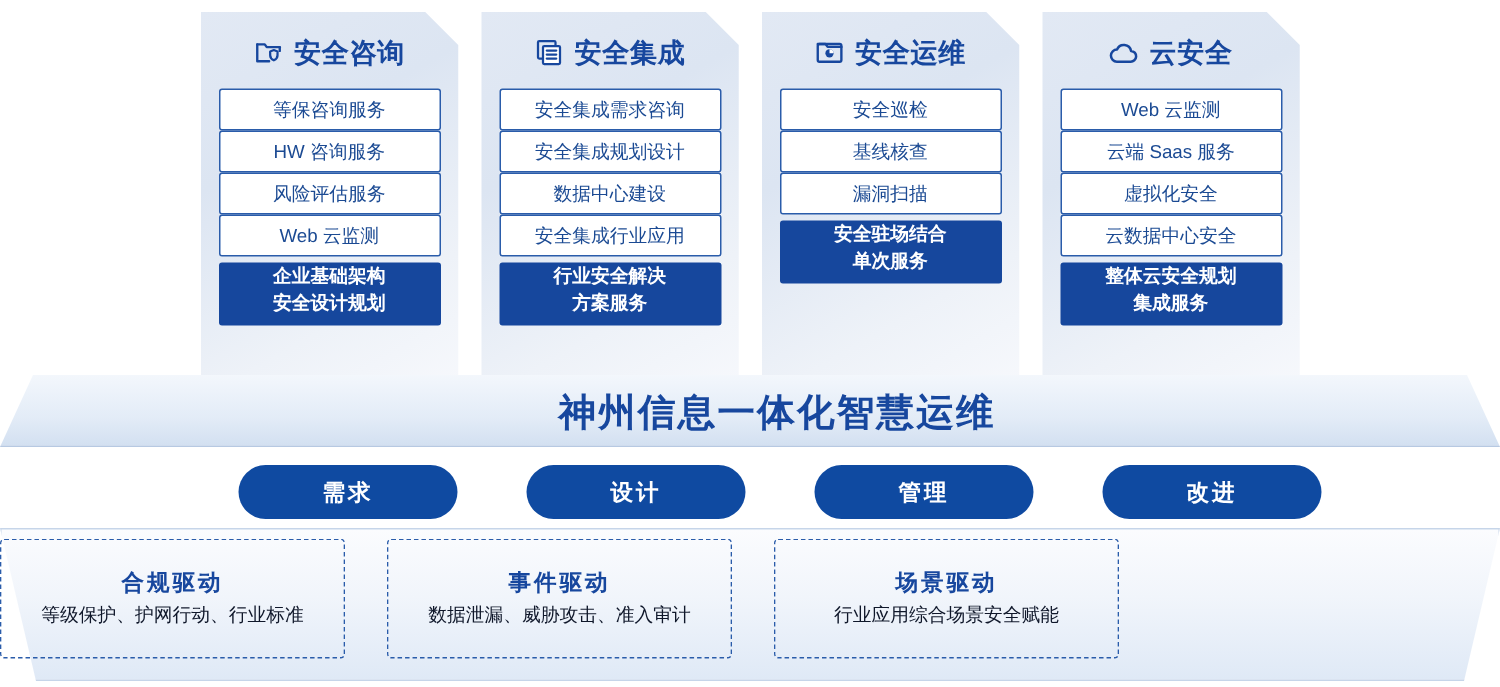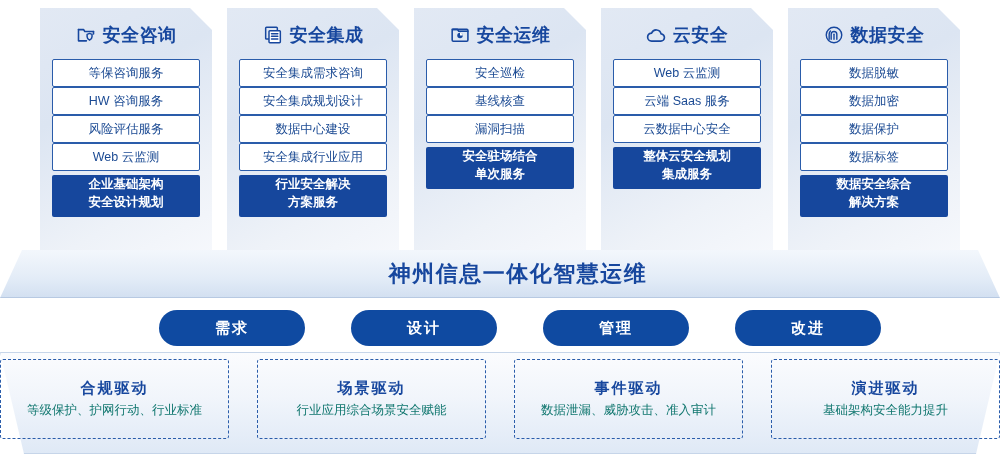--- a/index.html
+++ b/index.html
@@ -65,21 +65,21 @@
     border-bottom:1px solid #b7c9e2;
   }
   #banner .shape::after{
     content:"";position:absolute;inset:0;
     -webkit-clip-path:polygon(22px 0, 978px 0, 1000px 48px, 0 48px);
     clip-path:polygon(22px 0, 978px 0, 1000px 48px, 0 48px);
   }
   #banner .txt{
     position:absolute;inset:0;
     display:flex;align-items:center;justify-content:center;
-    font-size:22px;font-weight:bold;color:#17479e;letter-spacing:1.5px;padding-left:36px;
+    font-size:25px;font-weight:bold;color:#17479e;letter-spacing:1.5px;padding-left:36px;
   }
 
   
   #phases{
     position:absolute;left:0;top:310px;width:1000px;height:36px;
     display:flex;justify-content:center;gap:46px;padding-left:20px;
   }
   .pill{
     width:146px;height:36px;border-radius:19px;
     background:#0f4aa1;
@@ -107,21 +107,21 @@
     border:1.6px dashed #2a5caa;
     border-radius:3px;
     background:transparent;
     display:flex;flex-direction:column;align-items:center;justify-content:center;
     gap:4px;
   }
   .driver .d-title{
     font-size:15px;font-weight:bold;color:#17479e;letter-spacing:2px;
   }
   .driver .d-sub{
-    font-size:12.5px;color:#0f766e;white-space:nowrap;
+    font-size:12.5px;color:#0f172a;white-space:nowrap;
   }
 </style>
 </head>
 <body>
 
 <div id="stage">
 
   <div id="columns">
 
     <div class="col">
@@ -194,48 +194,28 @@
       <div class="col-head">
         <span class="ic">
           <svg viewBox="0 0 24 24" width="21" height="21" fill="none" stroke="#17479e" stroke-width="1.9" stroke-linejoin="round" stroke-linecap="round">
             <path d="M6.4 18.4h10.3a4.1 4.1 0 0 0 .5-8.2 5.6 5.6 0 0 0-10.7-1 3.9 3.9 0 0 0-.1 9.2z"></path>
           </svg>
         </span>
         <span class="col-title">云安全</span>
       </div>
       <div class="item">Web 云监测</div>
       <div class="item">云端 Saas 服务</div>
+      <div class="item">虚拟化安全</div>
       <div class="item">云数据中心安全</div>
       <div class="summary">
         <span>整体云安全规划</span>
         <span>集成服务</span>
       </div>
     </div>
 
-    <div class="col">
-      <div class="col-head">
-        <span class="ic">
-          <svg viewBox="0 0 24 24" width="20" height="20" fill="none" stroke="#17479e" stroke-width="1.7" stroke-linejoin="round" stroke-linecap="round">
-            <circle cx="12" cy="12" r="9.3"></circle>
-            <path d="M8.6 17V11.1a3.4 3.4 0 0 1 6.8 0V17"></path>
-            <path d="M12 17v-6"></path>
-            <path d="M6.2 17v-6a5.8 5.8 0 0 1 1.5-3.9"></path>
-          </svg>
-        </span>
-        <span class="col-title">数据安全</span>
-      </div>
-      <div class="item">数据脱敏</div>
-      <div class="item">数据加密</div>
-      <div class="item">数据保护</div>
-      <div class="item">数据标签</div>
-      <div class="summary">
-        <span>数据安全综合</span>
-        <span>解决方案</span>
-      </div>
-    </div>
 
   </div>
 
   <div id="banner">
     <div class="shape"></div>
     <div class="txt">神州信息一体化智慧运维</div>
   </div>
 
   <div id="phases">
     <div class="pill">需求</div>
@@ -247,30 +227,26 @@
   <div id="drivers-wrap">
     <div class="bg"></div>
     <div id="drivers">
 
       <div class="driver">
         <span class="d-title">合规驱动</span>
         <span class="d-sub">等级保护、护网行动、行业标准</span>
       </div>
 
       <div class="driver">
+        <span class="d-title">事件驱动</span>
+        <span class="d-sub">数据泄漏、威胁攻击、准入审计</span>
+      </div>
+
+      <div class="driver">
         <span class="d-title">场景驱动</span>
         <span class="d-sub">行业应用综合场景安全赋能</span>
       </div>
 
-      <div class="driver">
-        <span class="d-title">事件驱动</span>
-        <span class="d-sub">数据泄漏、威胁攻击、准入审计</span>
-      </div>
-
-      <div class="driver">
-        <span class="d-title">演进驱动</span>
-        <span class="d-sub">基础架构安全能力提升</span>
-      </div>
 
     </div>
   </div>
 
 </div>
 
 </body></html>

